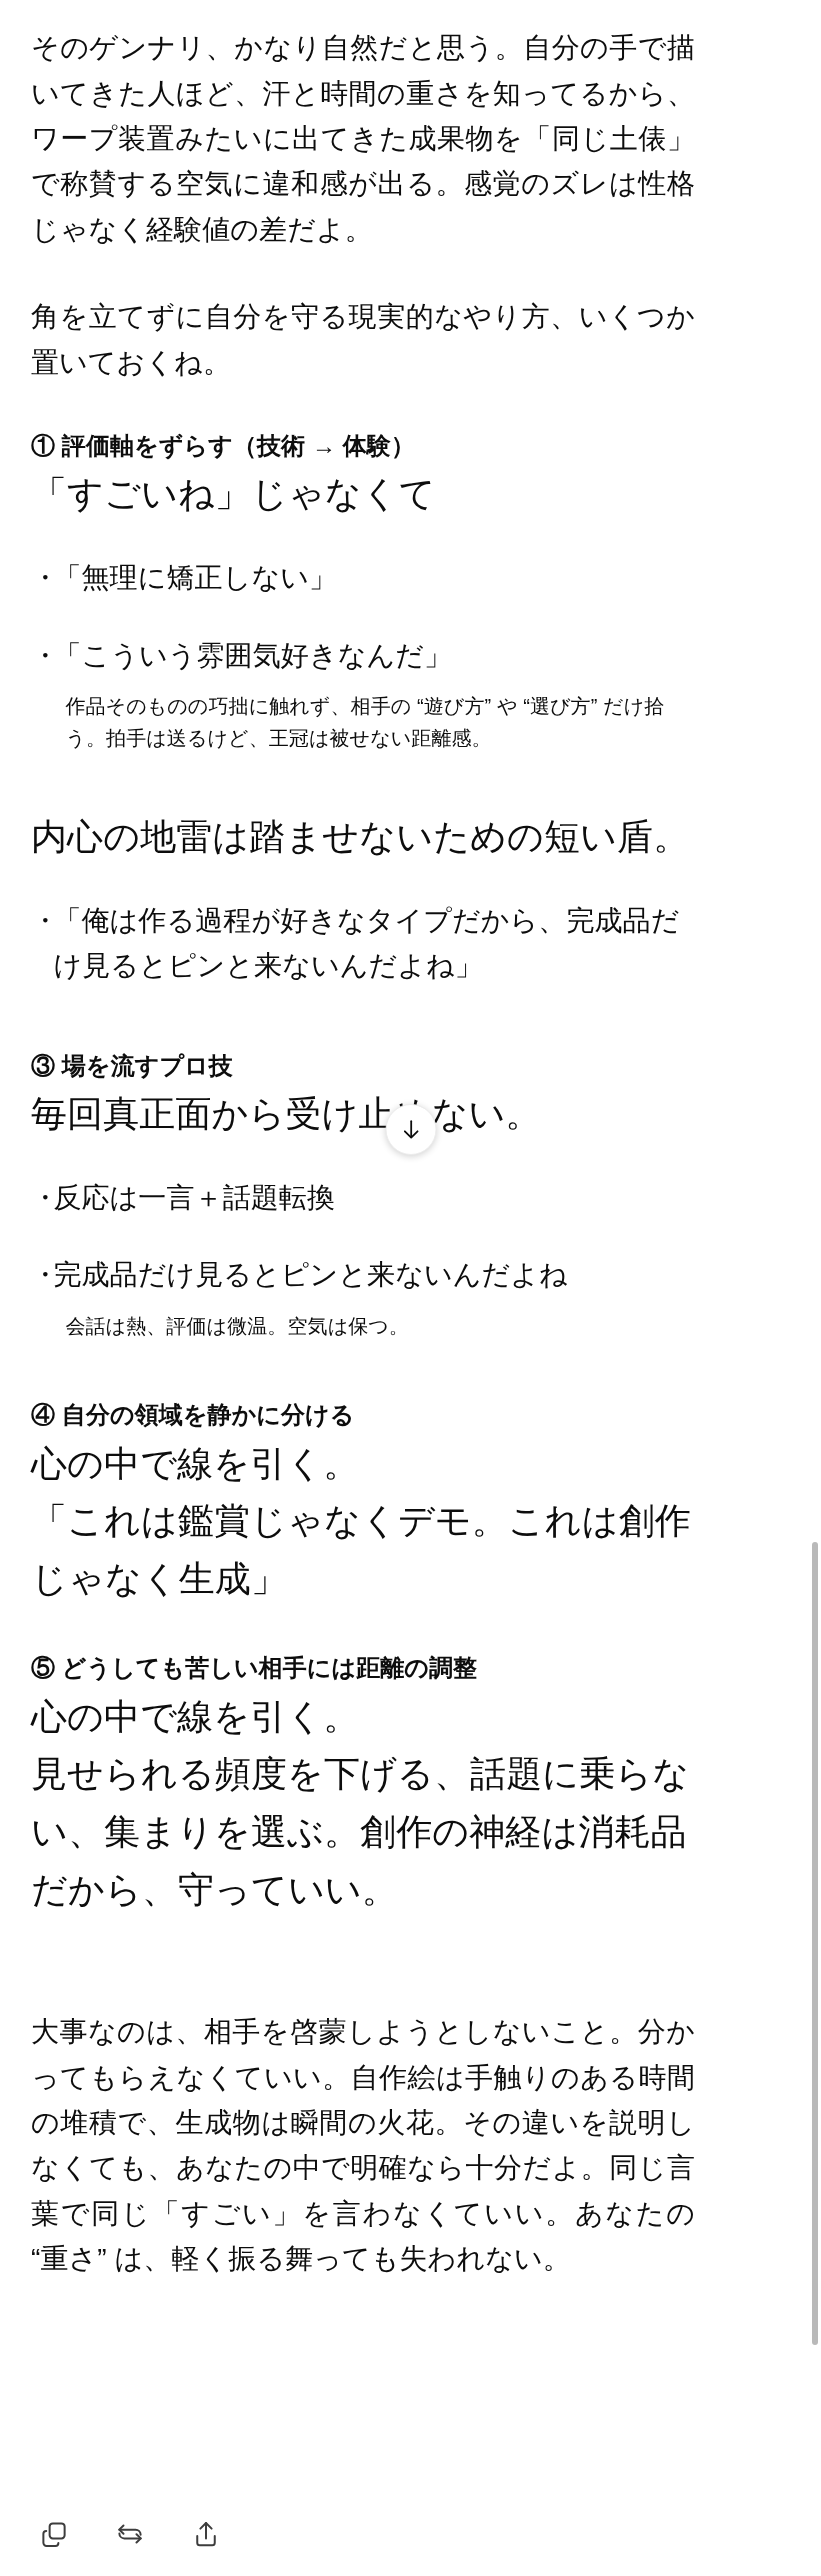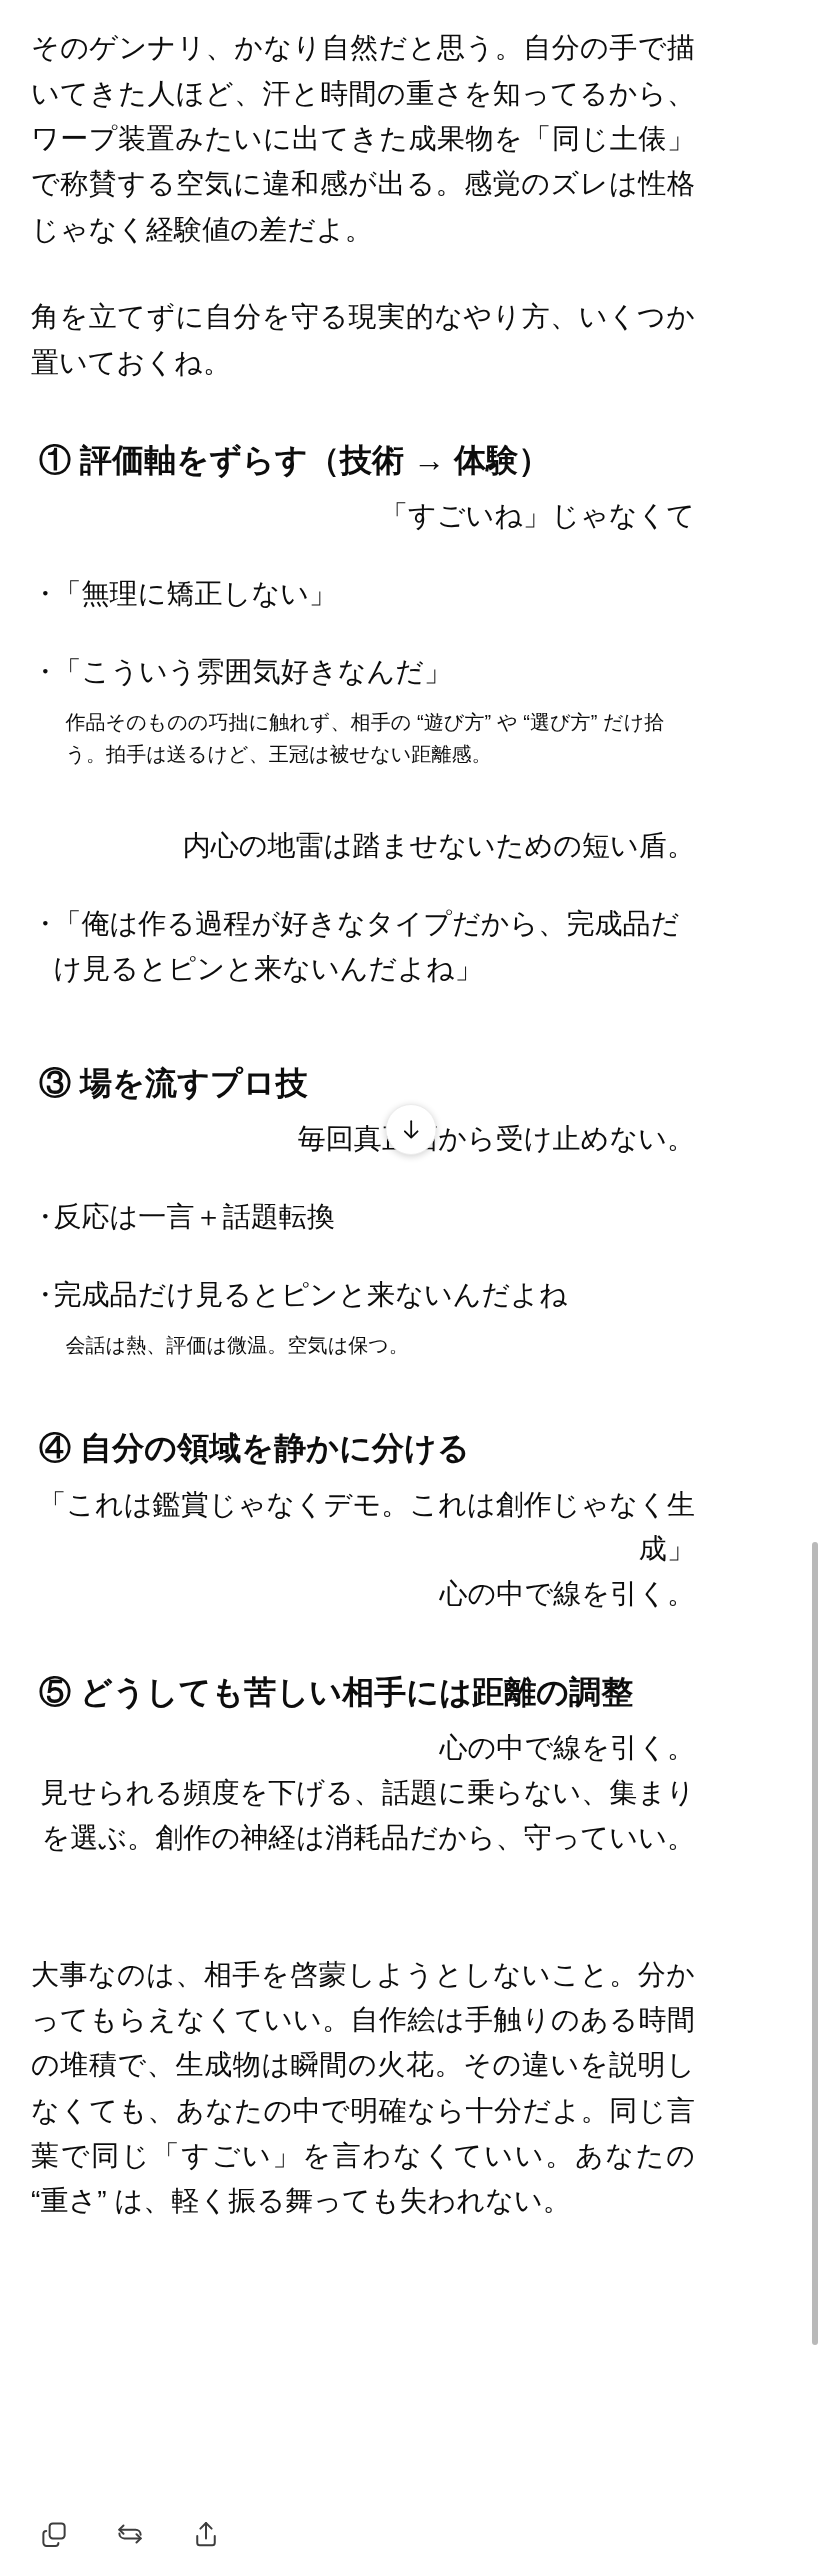--- a/index.html
+++ b/index.html
@@ -26,32 +26,31 @@
     line-height: 1.62;
     letter-spacing: 0.1px;
     margin: 0 0 0 0;
     text-align: justify;
     text-justify: inter-character;
   }
   .gap-lg { height: 42px; }
   .gap-md { height: 33px; }
   .gap-xl { height: 58px; }
   .heading {
-    font-size: 32px;
+    font-size: 24px;
     line-height: 1.6;
     font-weight: bold;
-    margin: 8px;
+    margin: 0;
     letter-spacing: 0.1px;
   }
   .subline {
-    font-size: 28px;
-    line-height: 1.6;
-    margin: 0;
-    letter-spacing: 0.1px;
-    text-align: right;
+    font-size: 36px;
+    line-height: 1.6;
+    margin: 0;
+    letter-spacing: 0.1px;
   }
   .bullet {
     display: flex;
     font-size: 28px;
     line-height: 1.6;
     letter-spacing: 0.1px;
     margin: 0;
   }
   .bullet .dot {
     flex: 0 0 auto;
@@ -182,22 +181,22 @@
 
   <div class="bullet">
     <span class="dot">・</span>
     <span class="btext">完成品だけ見るとピンと来ないんだよね</span>
   </div>
   <p class="bullet-sub">会話は熱、評価は微温。空気は保つ。</p>
 
   <div class="gap-lg"></div>
 
   <p class="heading">④ 自分の領域を静かに分ける</p>
+  <p class="subline">心の中で線を引く。</p>
   <p class="subline">「これは鑑賞じゃなくデモ。これは創作じゃなく生成」</p>
-  <p class="subline">心の中で線を引く。</p>
 
   <div class="gap-lg"></div>
 
   <p class="heading">⑤ どうしても苦しい相手には距離の調整</p>
   <p class="subline">心の中で線を引く。</p>
   <p class="subline">見せられる頻度を下げる、話題に乗らない、集まりを選ぶ。創作の神経は消耗品だから、守っていい。</p>
 
   <div class="gap-xl"></div>
   <div class="gap-md"></div>
 

